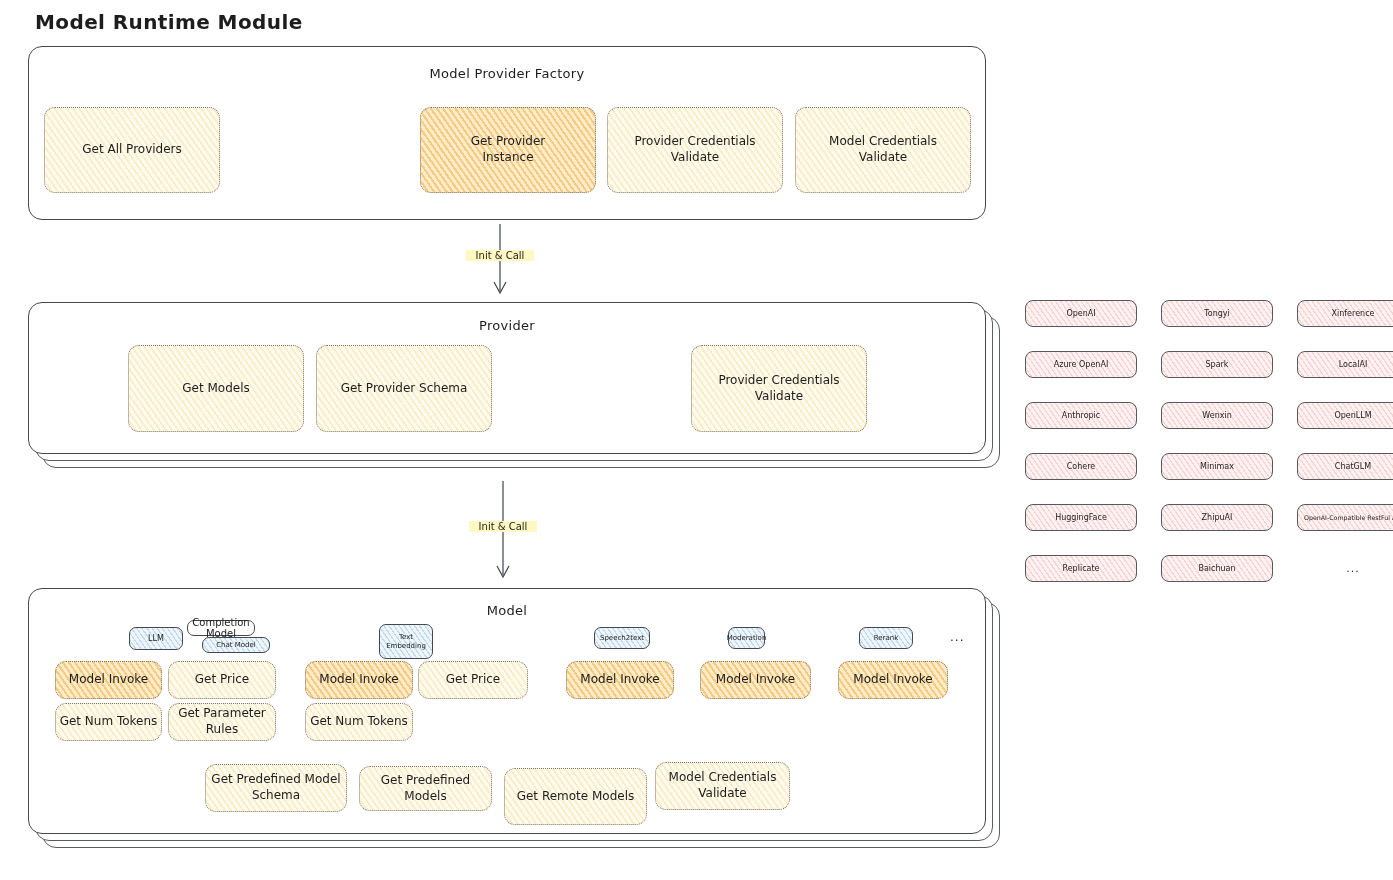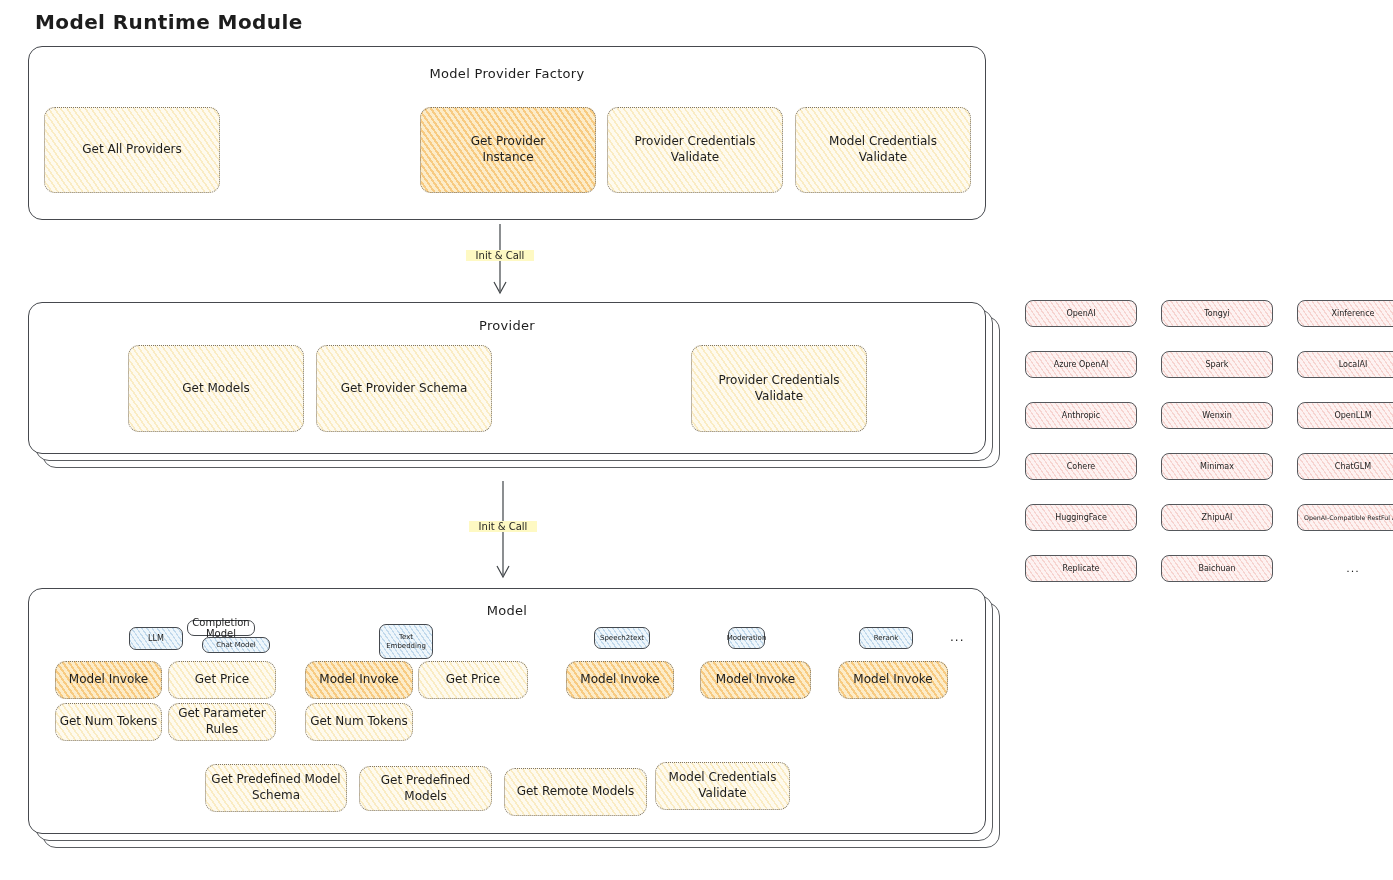--- a/index.html
+++ b/index.html
@@ -172,20 +172,20 @@
   <div class="btn fill-light z3" style="left:305px; top:703px; width:108px; height:38px;">
     <span>Get Num Tokens</span>
   </div>
 
   <div class="btn fill-light z3" style="left:205px; top:764px; width:142px; height:48px;">
     <span style="max-width:132px;">Get Predefined Model Schema</span>
   </div>
   <div class="btn fill-light z3" style="left:359px; top:766px; width:133px; height:45px;">
     <span style="max-width:100px;">Get Predefined Models</span>
   </div>
-  <div class="btn fill-light z3" style="left:504px; top:768px; width:143px; height:48px;">
+  <div class="btn fill-light z3" style="left:504px; top:768px; width:143px; height:57px;">
     <span>Get Remote Models</span>
   </div>
   <div class="btn fill-light z3" style="left:655px; top:762px; width:135px; height:48px;">
     <span style="max-width:120px;">Model Credentials Validate</span>
   </div>
 
 </div>
 
 </body></html>

